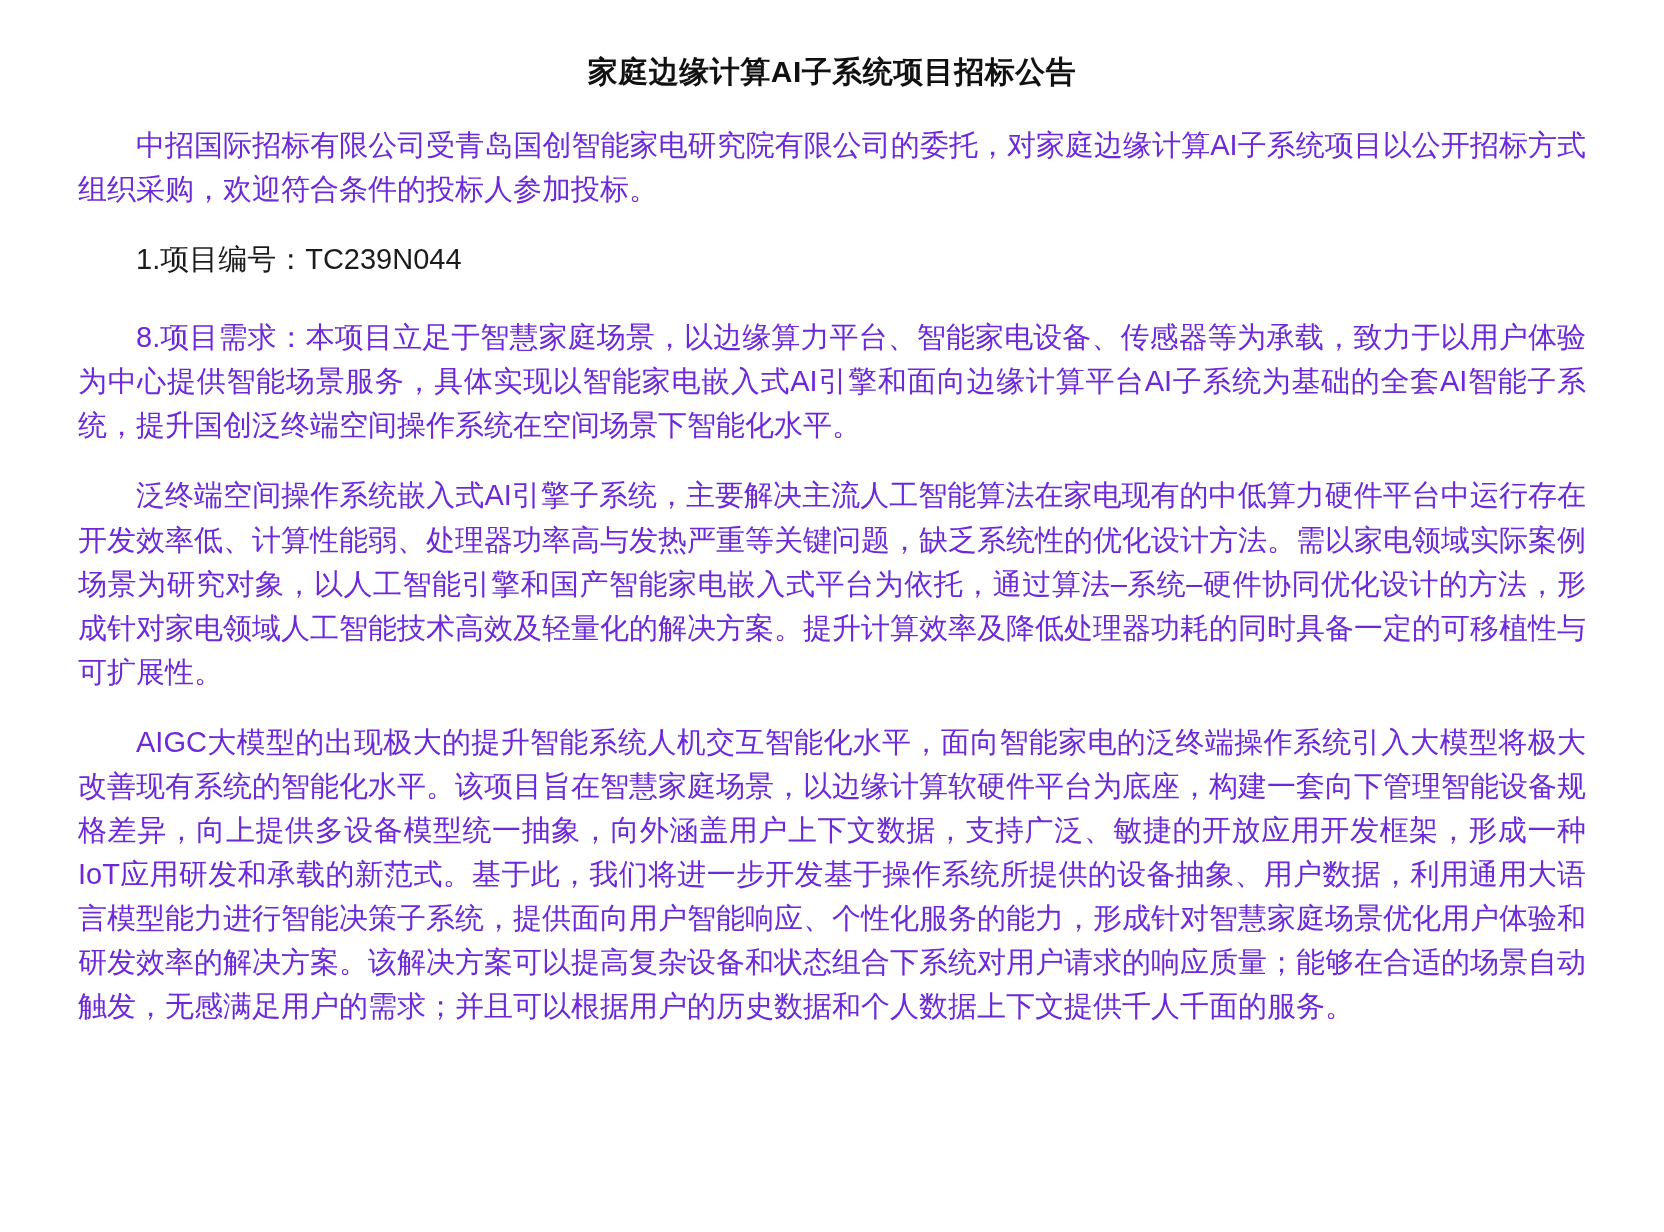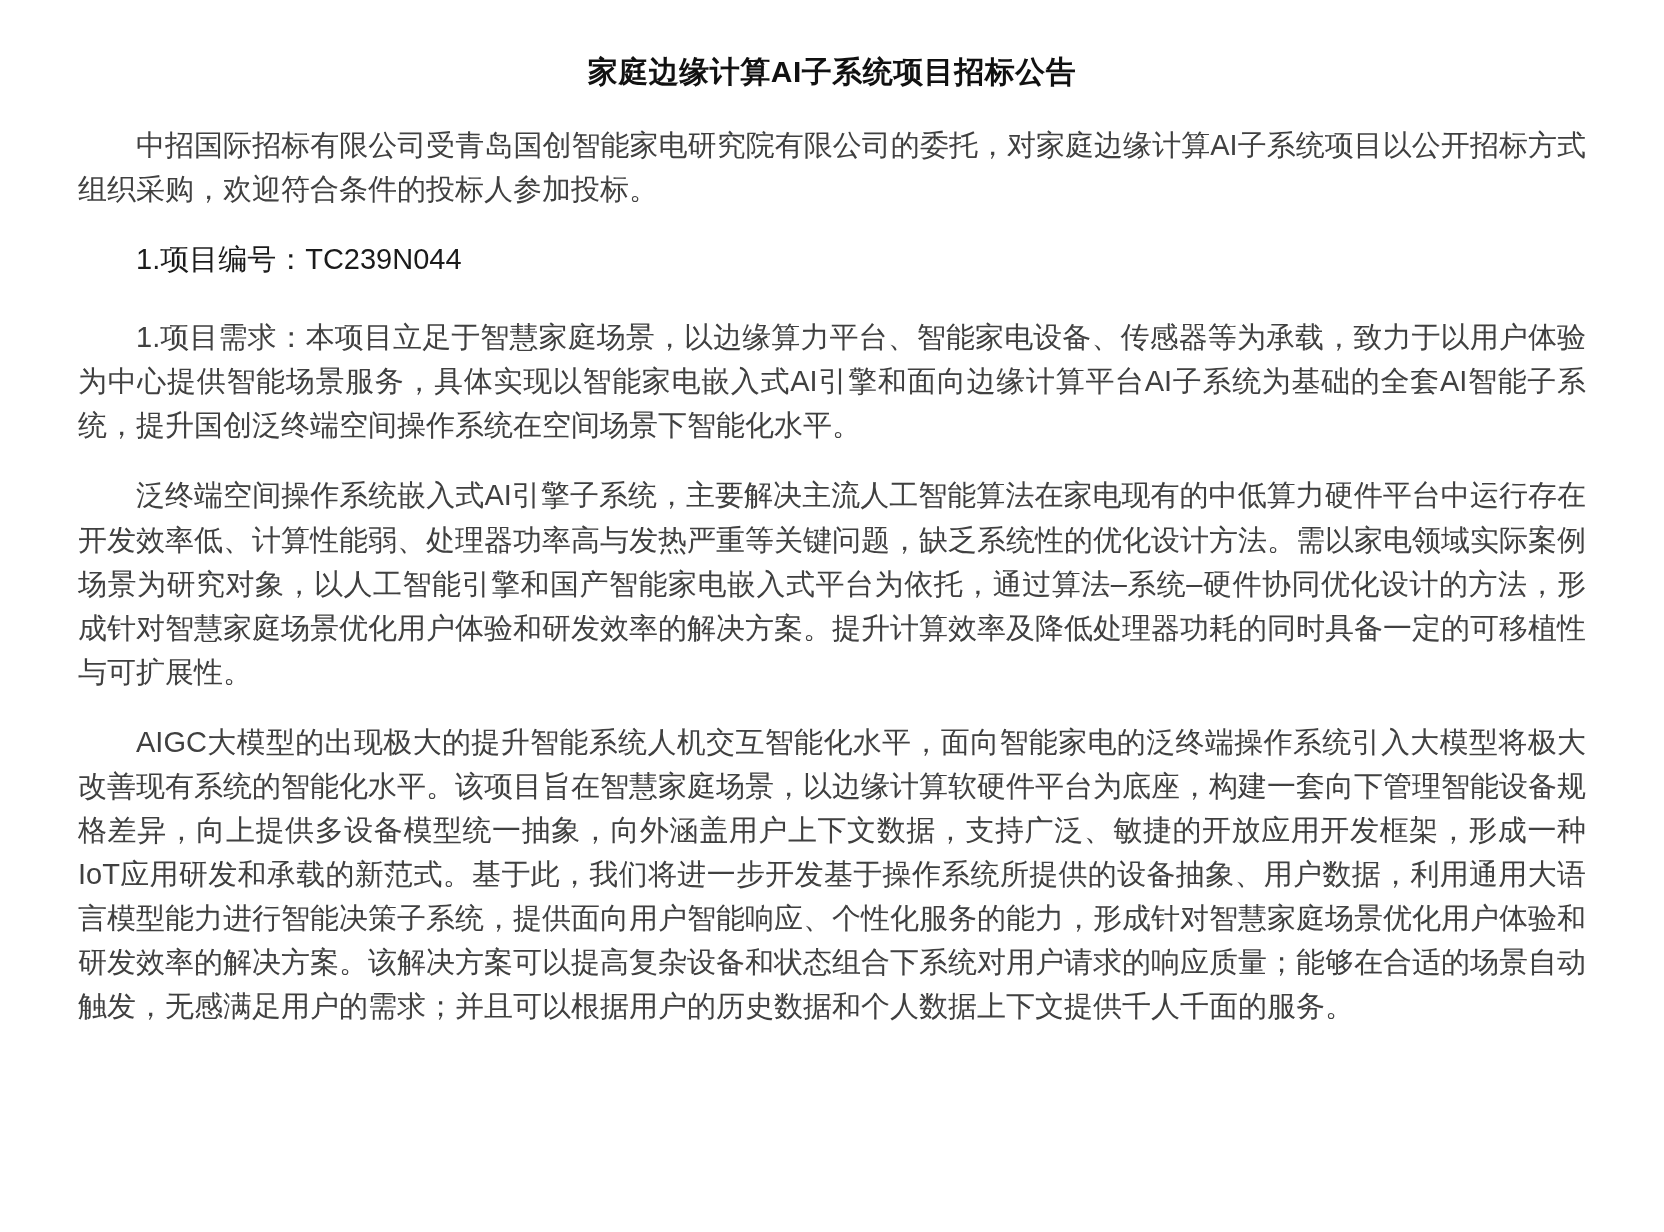--- a/index.html
+++ b/index.html
@@ -27,21 +27,21 @@
     margin: 12px 0 30px 0;
     color: #111111;
   }
   p.para {
     font-size: 29px;
     line-height: 1.52;
     margin: 8px 0 26px 0;
     text-align: justify;
     text-justify: inter-ideograph;
     text-indent: 2em;
-    color: #404040;
+    color: #6d28d9;
     font-weight: 400;
   }
   p.item {
     font-size: 29px;
     line-height: 1.52;
     margin: 13px 0 34px 0;
     text-indent: 2em;
     color: #1b1b1b;
   }
   p.item:last-child {
@@ -56,19 +56,19 @@
 
 <div class="page">
 
   <h1 class="doc-title">家庭边缘计算AI子系统项目招标公告</h1>
 
   <p class="para">中招国际招标有限公司受青岛国创智能家电研究院有限公司的委托，对家庭边缘计算AI子系统项目以公开招标方式组织采购，欢迎符合条件的投标人参加投标。</p>
 
   <p class="item gap-top">1.项目编号：TC239N044</p>
 
 
-  <p class="para">1.项目需求：本项目立足于智慧家庭场景，以边缘算力平台、智能家电设备、传感器等为承载，致力于以用户体验为中心提供智能场景服务，具体实现以智能家电嵌入式AI引擎和面向边缘计算平台AI子系统为基础的全套AI智能子系统，提升国创泛终端空间操作系统在空间场景下智能化水平。</p>
+  <p class="para">8.项目需求：本项目立足于智慧家庭场景，以边缘算力平台、智能家电设备、传感器等为承载，致力于以用户体验为中心提供智能场景服务，具体实现以智能家电嵌入式AI引擎和面向边缘计算平台AI子系统为基础的全套AI智能子系统，提升国创泛终端空间操作系统在空间场景下智能化水平。</p>
 
-  <p class="para">泛终端空间操作系统嵌入式AI引擎子系统，主要解决主流人工智能算法在家电现有的中低算力硬件平台中运行存在开发效率低、计算性能弱、处理器功率高与发热严重等关键问题，缺乏系统性的优化设计方法。需以家电领域实际案例场景为研究对象，以人工智能引擎和国产智能家电嵌入式平台为依托，通过算法–系统–硬件协同优化设计的方法，形成针对智慧家庭场景优化用户体验和研发效率的解决方案。提升计算效率及降低处理器功耗的同时具备一定的可移植性与可扩展性。</p>
+  <p class="para">泛终端空间操作系统嵌入式AI引擎子系统，主要解决主流人工智能算法在家电现有的中低算力硬件平台中运行存在开发效率低、计算性能弱、处理器功率高与发热严重等关键问题，缺乏系统性的优化设计方法。需以家电领域实际案例场景为研究对象，以人工智能引擎和国产智能家电嵌入式平台为依托，通过算法–系统–硬件协同优化设计的方法，形成针对家电领域人工智能技术高效及轻量化的解决方案。提升计算效率及降低处理器功耗的同时具备一定的可移植性与可扩展性。</p>
 
   <p class="para">AIGC大模型的出现极大的提升智能系统人机交互智能化水平，面向智能家电的泛终端操作系统引入大模型将极大改善现有系统的智能化水平。该项目旨在智慧家庭场景，以边缘计算软硬件平台为底座，构建一套向下管理智能设备规格差异，向上提供多设备模型统一抽象，向外涵盖用户上下文数据，支持广泛、敏捷的开放应用开发框架，形成一种IoT应用研发和承载的新范式。基于此，我们将进一步开发基于操作系统所提供的设备抽象、用户数据，利用通用大语言模型能力进行智能决策子系统，提供面向用户智能响应、个性化服务的能力，形成针对智慧家庭场景优化用户体验和研发效率的解决方案。该解决方案可以提高复杂设备和状态组合下系统对用户请求的响应质量；能够在合适的场景自动触发，无感满足用户的需求；并且可以根据用户的历史数据和个人数据上下文提供千人千面的服务。</p>
 
 </div>
 
 </body></html>

